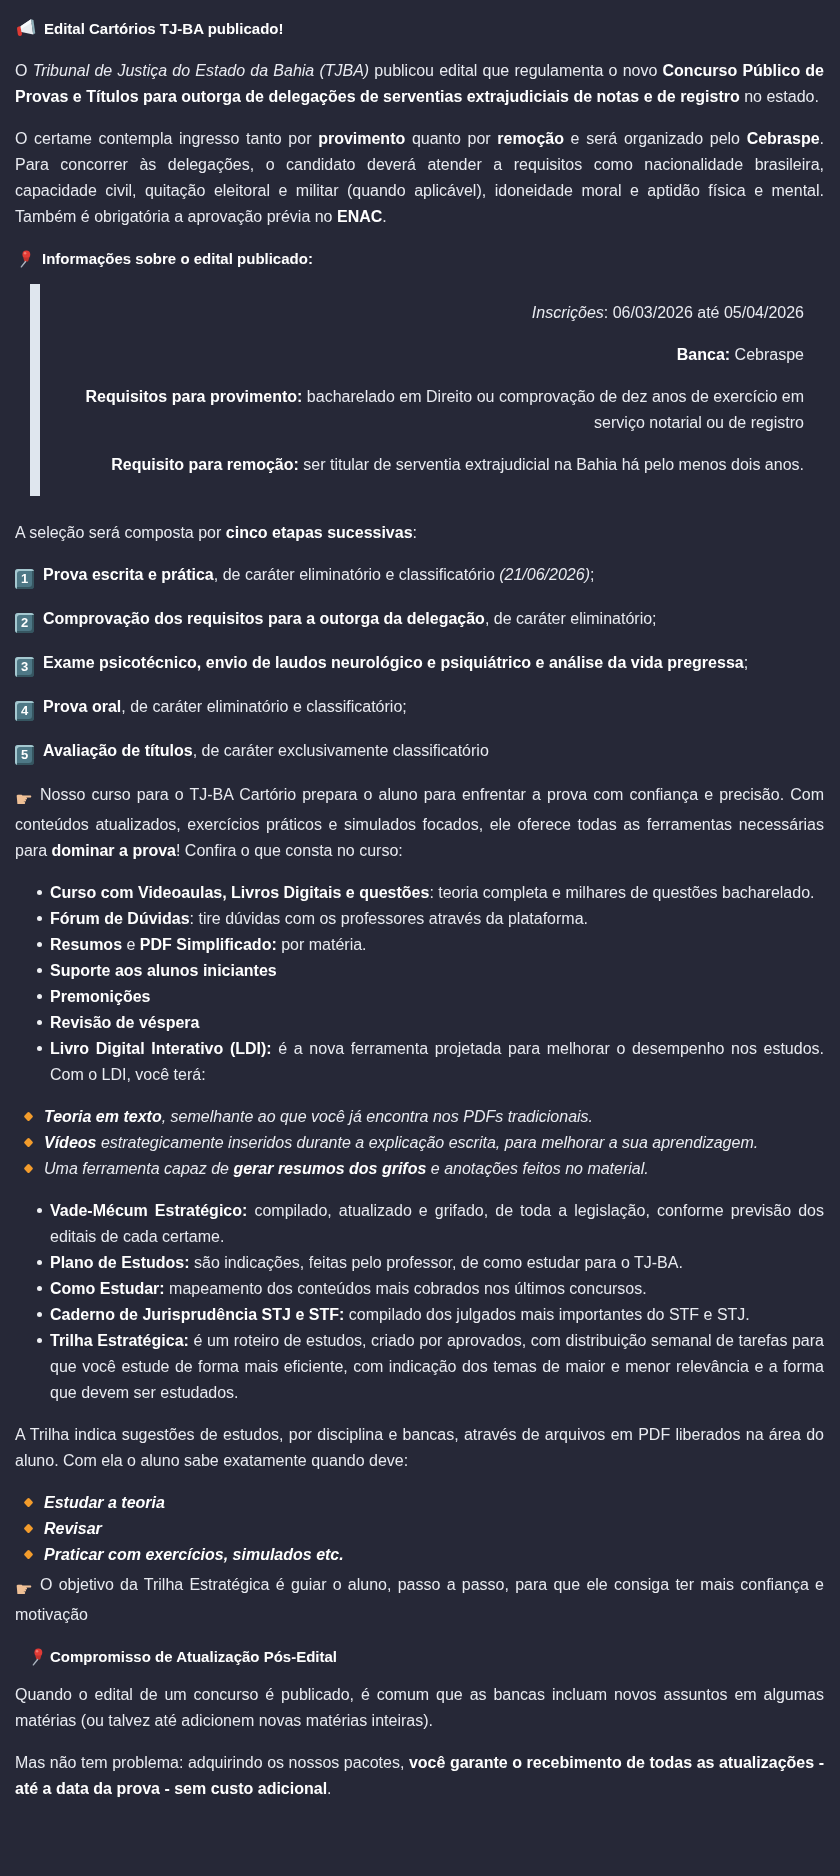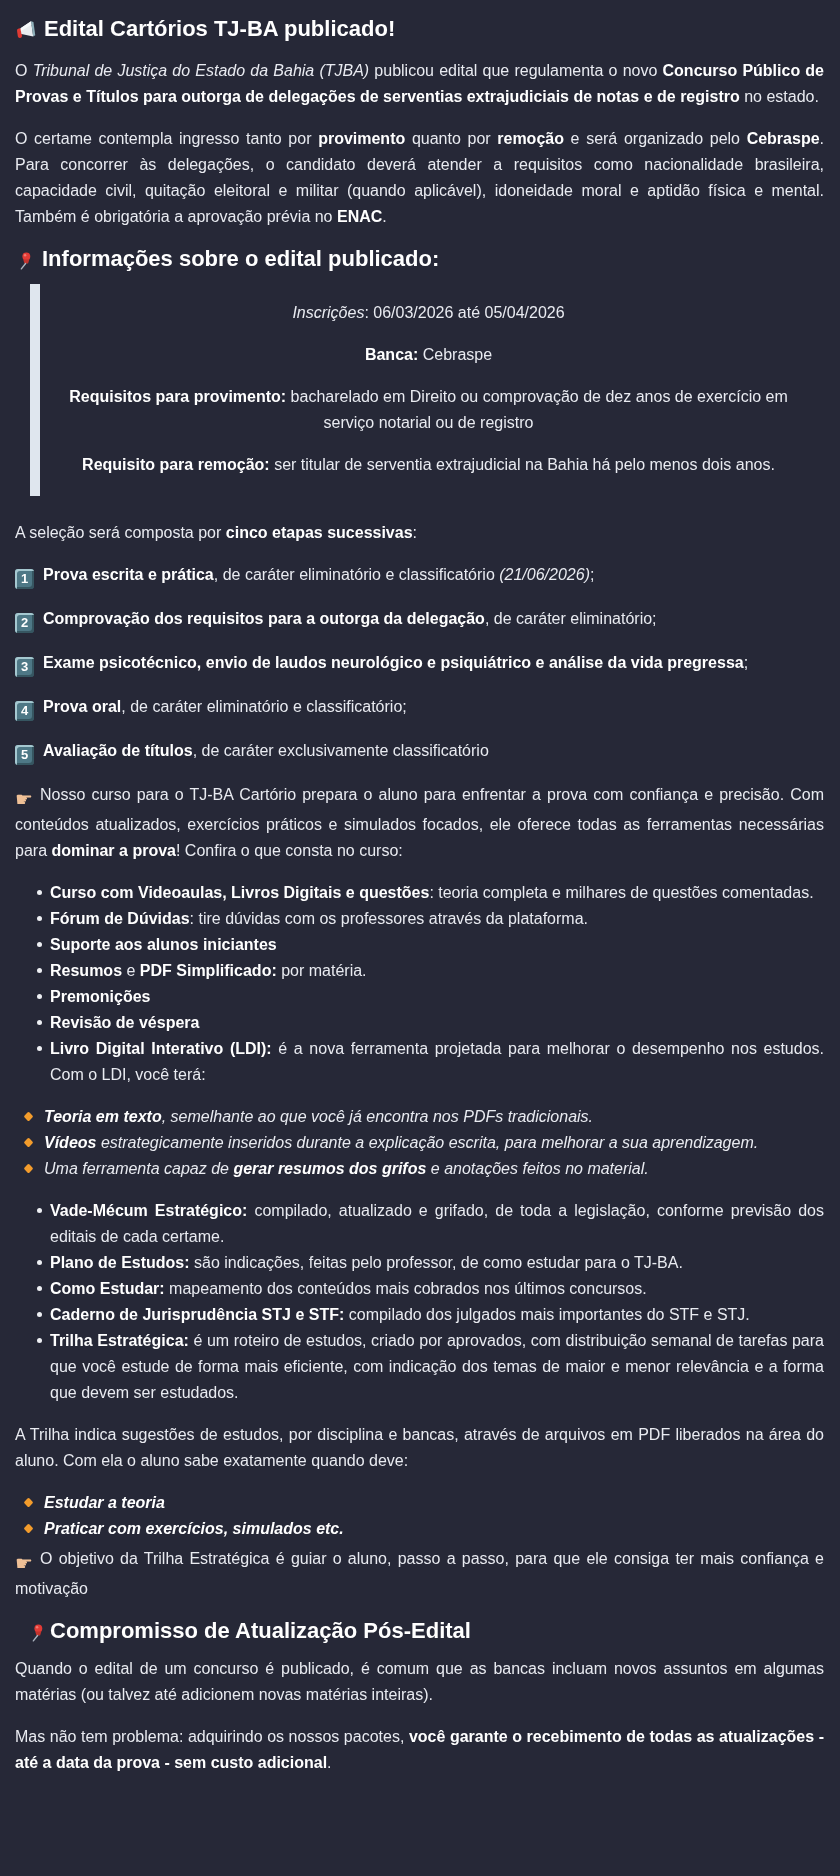--- a/index.html
+++ b/index.html
@@ -6,25 +6,25 @@
   body{
     width:840px;height:1876px;overflow:hidden;
     background:#262837;color:#e9ebf1;
     font-family:"Liberation Sans","DejaVu Sans",sans-serif;
     font-size:16px;
   }
   main{padding:16px 16px 0 15px;}
   p{margin:0 0 16px;line-height:26px;text-align:justify;}
   strong{color:#ffffff;font-weight:700;}
   em{}
-  h3{margin:0 0 16px;line-height:26px;font-size:22px;color:#ffffff;font-weight:700;text-align:left;}
+  h3{margin:0 0 16px;line-height:26px;font-size:15px;color:#ffffff;font-weight:700;text-align:left;}
   h3.pin{margin-bottom:12px;}
   h3.pin2{margin:12px;}
   blockquote{margin:10px 0 24px 15px;border-left:10px solid #dfe6ee;padding:16px 20px 10px 13px;}
-  .q-item{margin:0 0 16px;line-height:26px;text-align:center;}
+  .q-item{margin:0 0 16px;line-height:26px;text-align:right;}
   .q-item:last-child{margin-bottom:8px;}
   p.step{margin:0 0 17px;line-height:26px;text-align:left;}
   .badge{
     display:inline-block;width:19px;height:20px;border-radius:3px;
     background:#4e7886;
     box-shadow:inset 2px 2px 0 rgba(170,204,212,.95), inset -2px -2px 0 rgba(35,58,68,.55);
     color:#fff;font-weight:700;font-size:13px;line-height:20px;text-align:center;
     vertical-align:-3px;margin-right:9px;
   }
   ul{list-style:none;margin:0 0 16px;padding:0;}
@@ -70,43 +70,44 @@
       <div class="q-item"><strong>Requisito para remoção:</strong><span> ser titular de serventia extrajudicial na Bahia há pelo menos dois anos.</span></div>
     </blockquote>
     <p><span>A seleção será composta por </span><strong>cinco etapas sucessivas</strong><span>:</span></p>
     <p class="step"><span class="badge">1</span><strong>Prova escrita e prática</strong><span>, de caráter eliminatório e classificatório </span><em>(21/06/2026)</em><span>;</span></p>
     <p class="step"><span class="badge">2</span><strong>Comprovação dos requisitos para a outorga da delegação</strong><span>, de caráter eliminatório;</span></p>
     <p class="step"><span class="badge">3</span><strong>Exame psicotécnico, envio de laudos neurológico e psiquiátrico e análise da vida pregressa</strong><span>;</span></p>
     <p class="step"><span class="badge">4</span><strong>Prova oral</strong><span>, de caráter eliminatório e classificatório;</span></p>
     <p class="step"><span class="badge">5</span><strong>Avaliação de títulos</strong><span>, de caráter exclusivamente classificatório</span></p>
     <p><span class="icn"><span class="hand-glyph">☛</span></span><span>Nosso curso para o TJ-BA Cartório prepara o aluno para enfrentar a prova com confiança e precisão. Com conteúdos atualizados, exercícios práticos e simulados focados, ele oferece todas as ferramentas necessárias para </span><strong>dominar a prova</strong><span>! Confira o que consta no curso:</span></p>
     <ul class="dots">
-      <li><span class="dot-bullet"></span><strong>Curso com Videoaulas, Livros Digitais e questões</strong><span>: teoria completa e milhares de questões comentadas.</span></li>
+      <li><span class="dot-bullet"></span><strong>Curso com Videoaulas, Livros Digitais e questões</strong><span>: teoria completa e milhares de questões bacharelado.</span></li>
       <li><span class="dot-bullet"></span><strong>Fórum de Dúvidas</strong><span>: tire dúvidas com os professores através da plataforma.</span></li>
+      <li><span class="dot-bullet"></span><strong>Resumos</strong><span> e </span><strong>PDF Simplificado:</strong><span> por matéria.</span></li>
       <li><span class="dot-bullet"></span><strong>Suporte aos alunos iniciantes</strong></li>
-      <li><span class="dot-bullet"></span><strong>Resumos</strong><span> e </span><strong>PDF Simplificado:</strong><span> por matéria.</span></li>
       <li><span class="dot-bullet"></span><strong>Premonições</strong></li>
       <li><span class="dot-bullet"></span><strong>Revisão de véspera</strong></li>
       <li><span class="dot-bullet"></span><strong>Livro Digital Interativo (LDI):</strong><span> é a nova ferramenta projetada para melhorar o desempenho nos estudos. Com o LDI, você terá:</span></li>
     </ul>
     <ul class="diamonds">
       <li><span class="diamond-bullet"></span><strong>Teoria em texto</strong><span>, semelhante ao que você já encontra nos PDFs tradicionais.</span></li>
       <li><span class="diamond-bullet"></span><strong>Vídeos</strong><span> estrategicamente inseridos durante a explicação escrita, para melhorar a sua aprendizagem.</span></li>
       <li><span class="diamond-bullet"></span><span>Uma ferramenta capaz de </span><strong>gerar resumos dos grifos</strong><span> e anotações feitos no material.</span></li>
     </ul>
     <ul class="dots">
       <li><span class="dot-bullet"></span><strong>Vade-Mécum Estratégico:</strong><span> compilado, atualizado e grifado, de toda a legislação, conforme previsão dos editais de cada certame.</span></li>
       <li><span class="dot-bullet"></span><strong>Plano de Estudos:</strong><span> são indicações, feitas pelo professor, de como estudar para o TJ-BA.</span></li>
       <li><span class="dot-bullet"></span><strong>Como Estudar:</strong><span> mapeamento dos conteúdos mais cobrados nos últimos concursos.</span></li>
       <li><span class="dot-bullet"></span><strong>Caderno de Jurisprudência STJ e STF:</strong><span> compilado dos julgados mais importantes do STF e STJ.</span></li>
       <li><span class="dot-bullet"></span><strong>Trilha Estratégica:</strong><span> é um roteiro de estudos, criado por aprovados, com distribuição semanal de tarefas para que você estude de forma mais eficiente, com indicação dos temas de maior e menor relevância e a forma que devem ser estudados.</span></li>
     </ul>
     <p><span>A Trilha indica sugestões de estudos, por disciplina e bancas, através de arquivos em PDF liberados na área do aluno. Com ela o aluno sabe exatamente quando deve:</span></p>
     <ul class="diamonds tight">
       <li><span class="diamond-bullet"></span><strong>Estudar a teoria</strong></li>
+      <li><span class="diamond-bullet"></span><strong>Revisar</strong></li>
       <li><span class="diamond-bullet"></span><strong>Praticar com exercícios, simulados etc.</strong></li>
     </ul>
     <p><span class="icn"><span class="hand-glyph">☛</span></span><span>O objetivo da Trilha Estratégica é guiar o aluno, passo a passo, para que ele consiga ter mais confiança e motivação</span></p>
     <h3 class="pin2"><span class="icn"><svg width="20" height="20" viewBox="0 0 24 24">
           <circle cx="13.6" cy="6.6" r="4.7" fill="#e23b36"></circle>
           <circle cx="12.1" cy="5.1" r="1.5" fill="#f07a70"></circle>
           <path d="M9.9 10.2 L17.2 10.2 L15.7 15 L11.3 15 Z" fill="#c2332d"></path>
           <path d="M12.7 15 L7.6 21.4" stroke="#aab4bf" stroke-width="1.7" stroke-linecap="round"></path>
         </svg></span><strong>Compromisso de Atualização Pós-Edital</strong></h3>
     <p><span>Quando o edital de um concurso é publicado, é comum que as bancas incluam novos assuntos em algumas matérias (ou talvez até adicionem novas matérias inteiras).</span></p>

